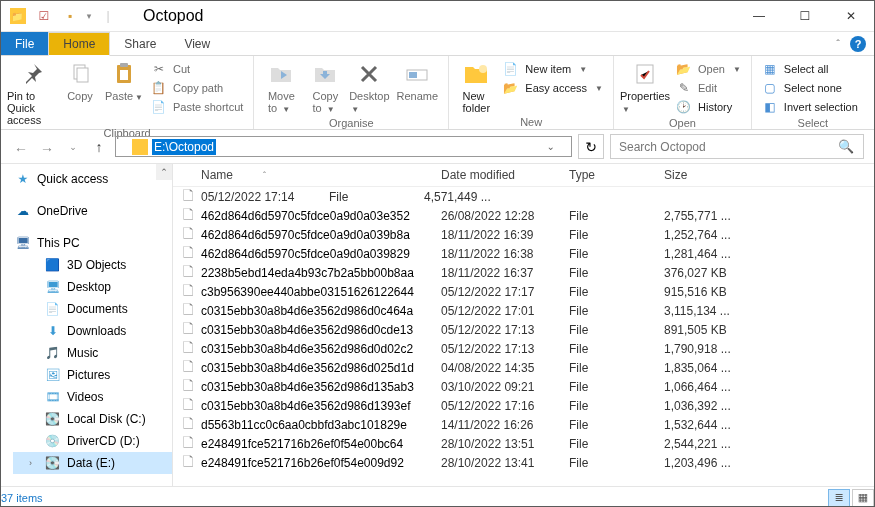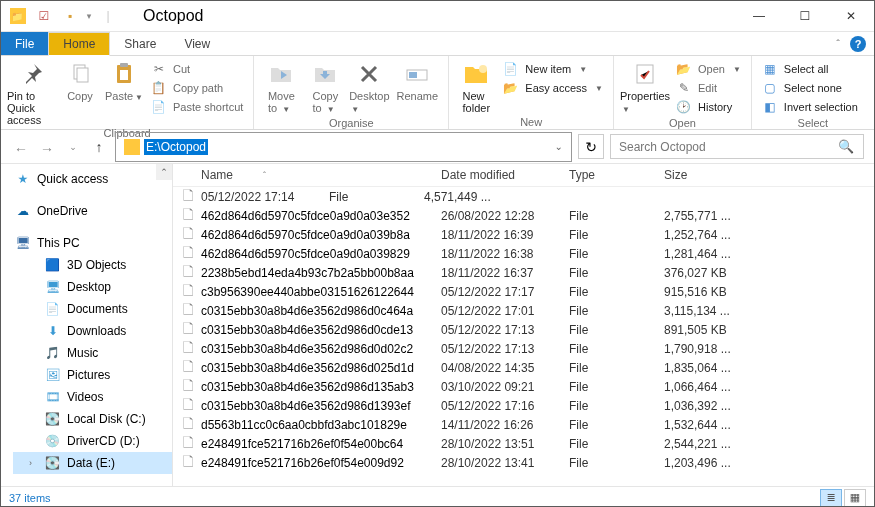--- a/index.html
+++ b/index.html
@@ -37,21 +37,21 @@
 .smallstack { display: flex; flex-direction: column; gap: 1px; padding-top: 2px; min-width: 90px; }
 .smallbtn { display: flex; align-items: center; gap: 6px; padding: 1px 4px; font-size: 11px; color: #6b6b6b; }
 .smallbtn.enabled { color: #222; }
 .smallbtn .sicon { width: 16px; height: 16px; display: flex; align-items: center; justify-content: center; font-size: 12px; }
 .dd-arrow { font-size: 8px; color: #666; margin-left: 2px; }
 
 
 .navbar { height: 34px; display: flex; align-items: center; gap: 6px; padding: 0 10px; border-bottom: 1px solid #e5e5e5; }
 .nav-arrow { width: 20px; height: 20px; display: flex; align-items: center; justify-content: center; color: #888; font-size: 14px; }
 .nav-arrow.enabled { color: #333; }
-.addr { flex: 1; height: 30px; border: 1px solid #999; display: flex; align-items: center; padding: 0 8px; gap: 4px; }
+.addr { flex: 1; height: 21px; border: 1px solid #999; display: flex; align-items: center; padding: 0 16px; gap: 4px; }
 .addr-icon { width: 16px; height: 16px; background: #ffc83d; }
 .addr-text { background: #0078d7; color: #fff; padding: 1px 2px; font-size: 12px; }
 .addr-dd { margin-left: auto; color: #666; font-size: 10px; }
 .refresh { width: 26px; height: 25px; border: 1px solid #ccc; display: flex; align-items: center; justify-content: center; font-size: 14px; }
 .search { width: 254px; height: 25px; border: 1px solid #ccc; display: flex; align-items: center; padding: 0 8px; color: #777; font-size: 12px; }
 .search-icon { margin-left: auto; font-size: 13px; color: #555; }
 
 
 .body { display: flex; height: 322px; }
 .sidebar { width: 172px; border-right: 1px solid #e5e5e5; overflow-y: auto; padding: 4px 0 4px 12px; position: relative; }
@@ -76,21 +76,21 @@
 
 .filelist { flex: 1; overflow-y: auto; }
 .row { display: flex; align-items: center; padding: 1px 10px 1px 10px; font-size: 12px; height: 19px; }
 .row .ficon { width: 18px; color: #888; font-size: 13px; }
 .row .fname { width: 240px; white-space: nowrap; overflow: hidden; text-overflow: ellipsis; }
 .row .fdate { width: 128px; color: #333; }
 .row .ftype { width: 95px; color: #333; }
 .row .fsize { width: 90px; text-align: left; color: #333; }
 
 
-.status { height: 22px; border-top: 1px solid #e5e5e5; display: flex; align-items: center; padding: 0 8px; font-size: 11px; color: #1979ca; }
+.status { height: 22px; border-top: 1px solid #e5e5e5; display: flex; align-items: center; padding: 0 0; font-size: 11px; color: #1979ca; }
 .view-toggles { margin-left: auto; display: flex; gap: 2px; }
 .view-btn { width: 22px; height: 18px; border: 1px solid #ccc; display: flex; align-items: center; justify-content: center; font-size: 11px; color: #555; }
 .view-btn.active { background: #cce8ff; border-color: #7ab7e8; }
 
 svg { display: block; }
 </style>
 </head>
 <body>
 
 <div class="titlebar">

